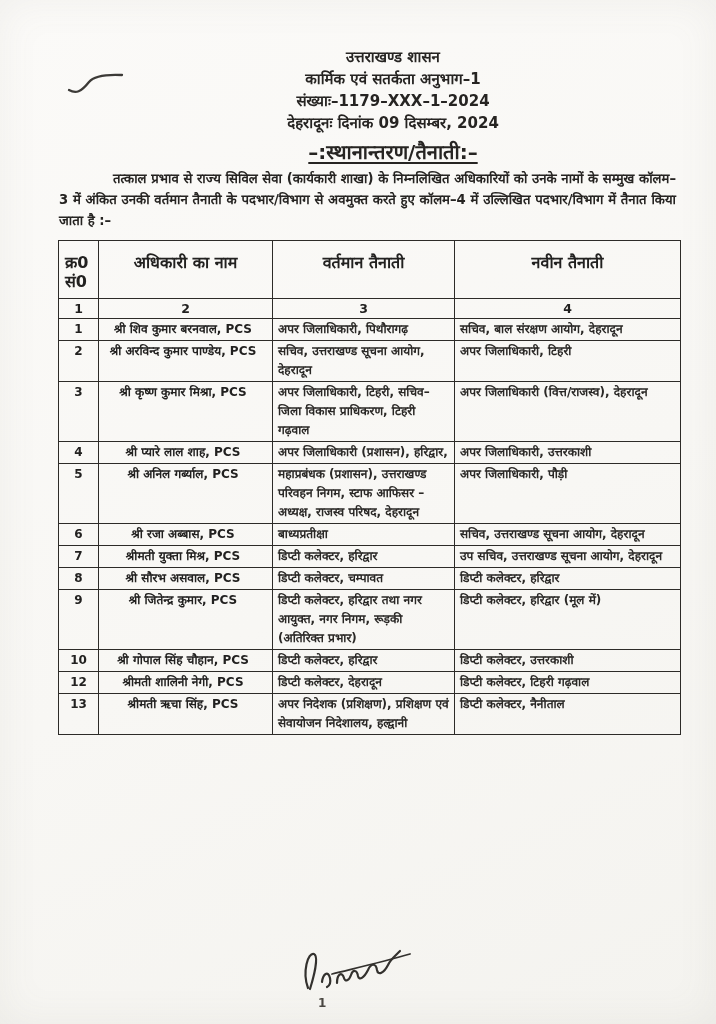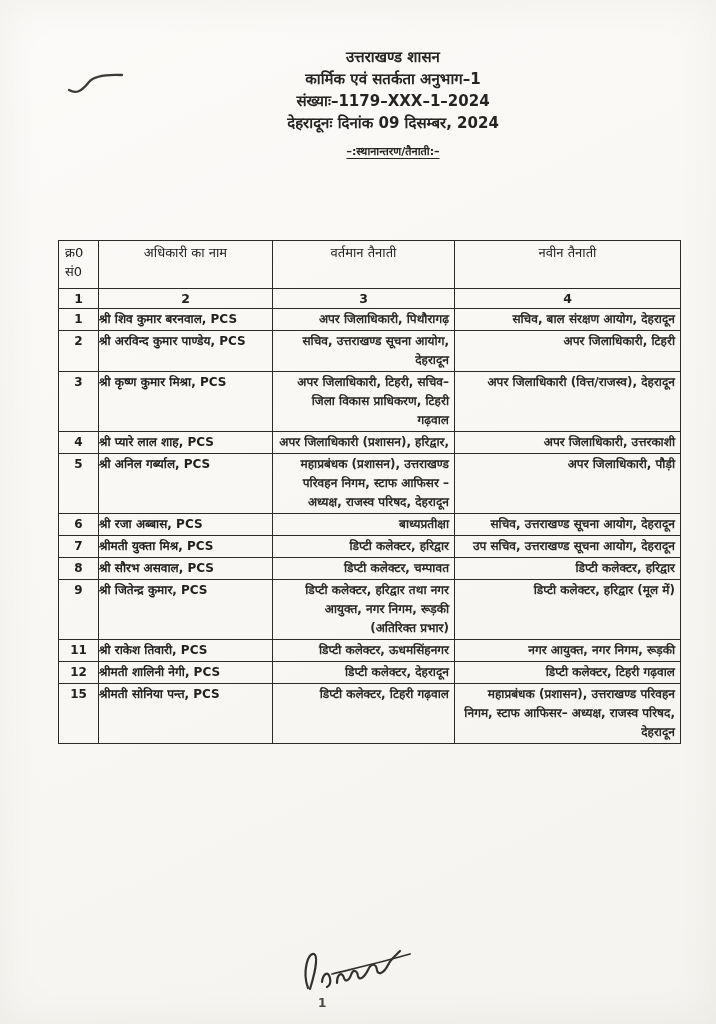--- a/index.html
+++ b/index.html
@@ -21,21 +21,21 @@
     position:absolute; top:46px; left:0; width:786px; 
     text-align:center;
     font-weight:bold;
     font-size:15px;
     line-height:22px;
     color:#262422;
   }
   .subject-line {
     display:inline-block;
     margin-top:7px;
-    font-size:11px;
+    font-size:20px;
     text-decoration:underline;
     text-underline-offset:3px;
   }
   .intro {
     position:absolute; top:168px; left:59px; width:617px;
     margin:0;
     font-size:13.2px; font-weight:bold;
     line-height:21px;
     text-align:justify;
     text-indent:54px;
@@ -49,38 +49,38 @@
   }
   .transfer th, .transfer td {
     border:1.6px solid #2d2b28;
     padding:1px 5px;
     font-size:12px;
     line-height:19px;
     vertical-align:top;
     overflow:hidden;
   }
   .transfer th {
-    font-size:13px;
-    font-weight:normal;
+    font-size:16px;
+    font-weight:bold;
     text-align:center;
     height:44px;
-    padding-top:2px;
+    padding-top:12px;
   }
   .transfer th.sno-h { text-align:left; padding-left:6px; width:38px; }
   .transfer col.c1 { width:40px; }
   .transfer col.c2 { width:174px; }
   .transfer col.c3 { width:182px; }
   .transfer col.c4 { width:226px; }
   .transfer tr.numrow td {
     text-align:center; font-weight:bold; font-size:12.5px;
     padding:0 5px; line-height:19px;
   }
   .transfer td.sno { text-align:center; font-weight:bold; }
-  .transfer td.name { text-align:left; font-weight:bold; padding-left:0; }
-  .transfer td.post { text-align:right; font-weight:600; color:#2a2826; }
+  .transfer td.name { text-align:center; font-weight:bold; padding-left:0; }
+  .transfer td.post { text-align:left; font-weight:600; color:#2a2826; }
   .signature { position:absolute; left:298px; top:942px; }
   .page-number {
     position:absolute; left:318px; top:996px;
     font-size:12px; font-weight:bold; color:#4a4742;
   }
 </style>
 </head>
 <body>
 
 <div class="page">
@@ -90,20 +90,21 @@
   </svg>
 
   <div class="header-block">
     <div>उत्तराखण्ड शासन</div>
     <div>कार्मिक एवं सतर्कता अनुभाग–1</div>
     <div>संख्याः–1179–XXX–1–2024</div>
     <div>देहरादूनः दिनांक 09 दिसम्बर, 2024</div>
     <div class="subject-line">–:स्थानान्तरण/तैनाती:–</div>
   </div>
 
+  <p class="intro">तत्काल प्रभाव से राज्य सिविल सेवा (कार्यकारी शाखा) के निम्नलिखित अधिकारियों को उनके नामों के सम्मुख कॉलम–3 में अंकित उनकी वर्तमान तैनाती के पदभार/विभाग से अवमुक्त करते हुए कॉलम–4 में उल्लिखित पदभार/विभाग में तैनात किया जाता है :–</p>
 
   <table class="transfer">
     <colgroup>
         <col class="c1">
         <col class="c2">
         <col class="c3">
         <col class="c4">
       </colgroup>
     <thead>
       <tr>
@@ -176,43 +177,43 @@
       <td class="post">डिप्टी कलेक्टर, हरिद्वार</td>
     </tr>
 
     <tr>
       <td class="sno">9</td>
       <td class="name">श्री जितेन्द्र कुमार, PCS</td>
       <td class="post">डिप्टी कलेक्टर, हरिद्वार तथा नगर आयुक्त, नगर निगम, रूड़की (अतिरिक्त प्रभार)</td>
       <td class="post">डिप्टी कलेक्टर, हरिद्वार (मूल में)</td>
     </tr>
 
-
-    <tr>
-      <td class="sno">11</td>
-      <td class="name">श्री राकेश तिवारी, PCS</td>
-      <td class="post">डिप्टी कलेक्टर, ऊधमसिंहनगर</td>
-      <td class="post">नगर आयुक्त, नगर निगम, रूड़की</td>
-    </tr>
+    <tr>
+      <td class="sno">10</td>
+      <td class="name">श्री गोपाल सिंह चौहान, PCS</td>
+      <td class="post">डिप्टी कलेक्टर, हरिद्वार</td>
+      <td class="post">डिप्टी कलेक्टर, उत्तरकाशी</td>
+    </tr>
+
 
     <tr>
       <td class="sno">12</td>
       <td class="name">श्रीमती शालिनी नेगी, PCS</td>
       <td class="post">डिप्टी कलेक्टर, देहरादून</td>
       <td class="post">डिप्टी कलेक्टर, टिहरी गढ़वाल</td>
     </tr>
 
-
-
-    <tr>
-      <td class="sno">15</td>
-      <td class="name">श्रीमती सोनिया पन्त, PCS</td>
-      <td class="post">डिप्टी कलेक्टर, टिहरी गढ़वाल</td>
-      <td class="post">महाप्रबंधक (प्रशासन), उत्तराखण्ड परिवहन निगम, स्टाफ आफिसर– अध्यक्ष, राजस्व परिषद, देहरादून</td>
-    </tr>
+    <tr>
+      <td class="sno">13</td>
+      <td class="name">श्रीमती ऋचा सिंह, PCS</td>
+      <td class="post">अपर निदेशक (प्रशिक्षण), प्रशिक्षण एवं सेवायोजन निदेशालय, हल्द्वानी</td>
+      <td class="post">डिप्टी कलेक्टर, नैनीताल</td>
+    </tr>
+
+
 
 
 
 
 
   </tbody>
   </table>
 
   <svg class="signature" width="132" height="52" viewBox="0 0 132 52">
     <path d="M10,46 C4,30 10,10 16,12 C21,14 16,34 12,47

